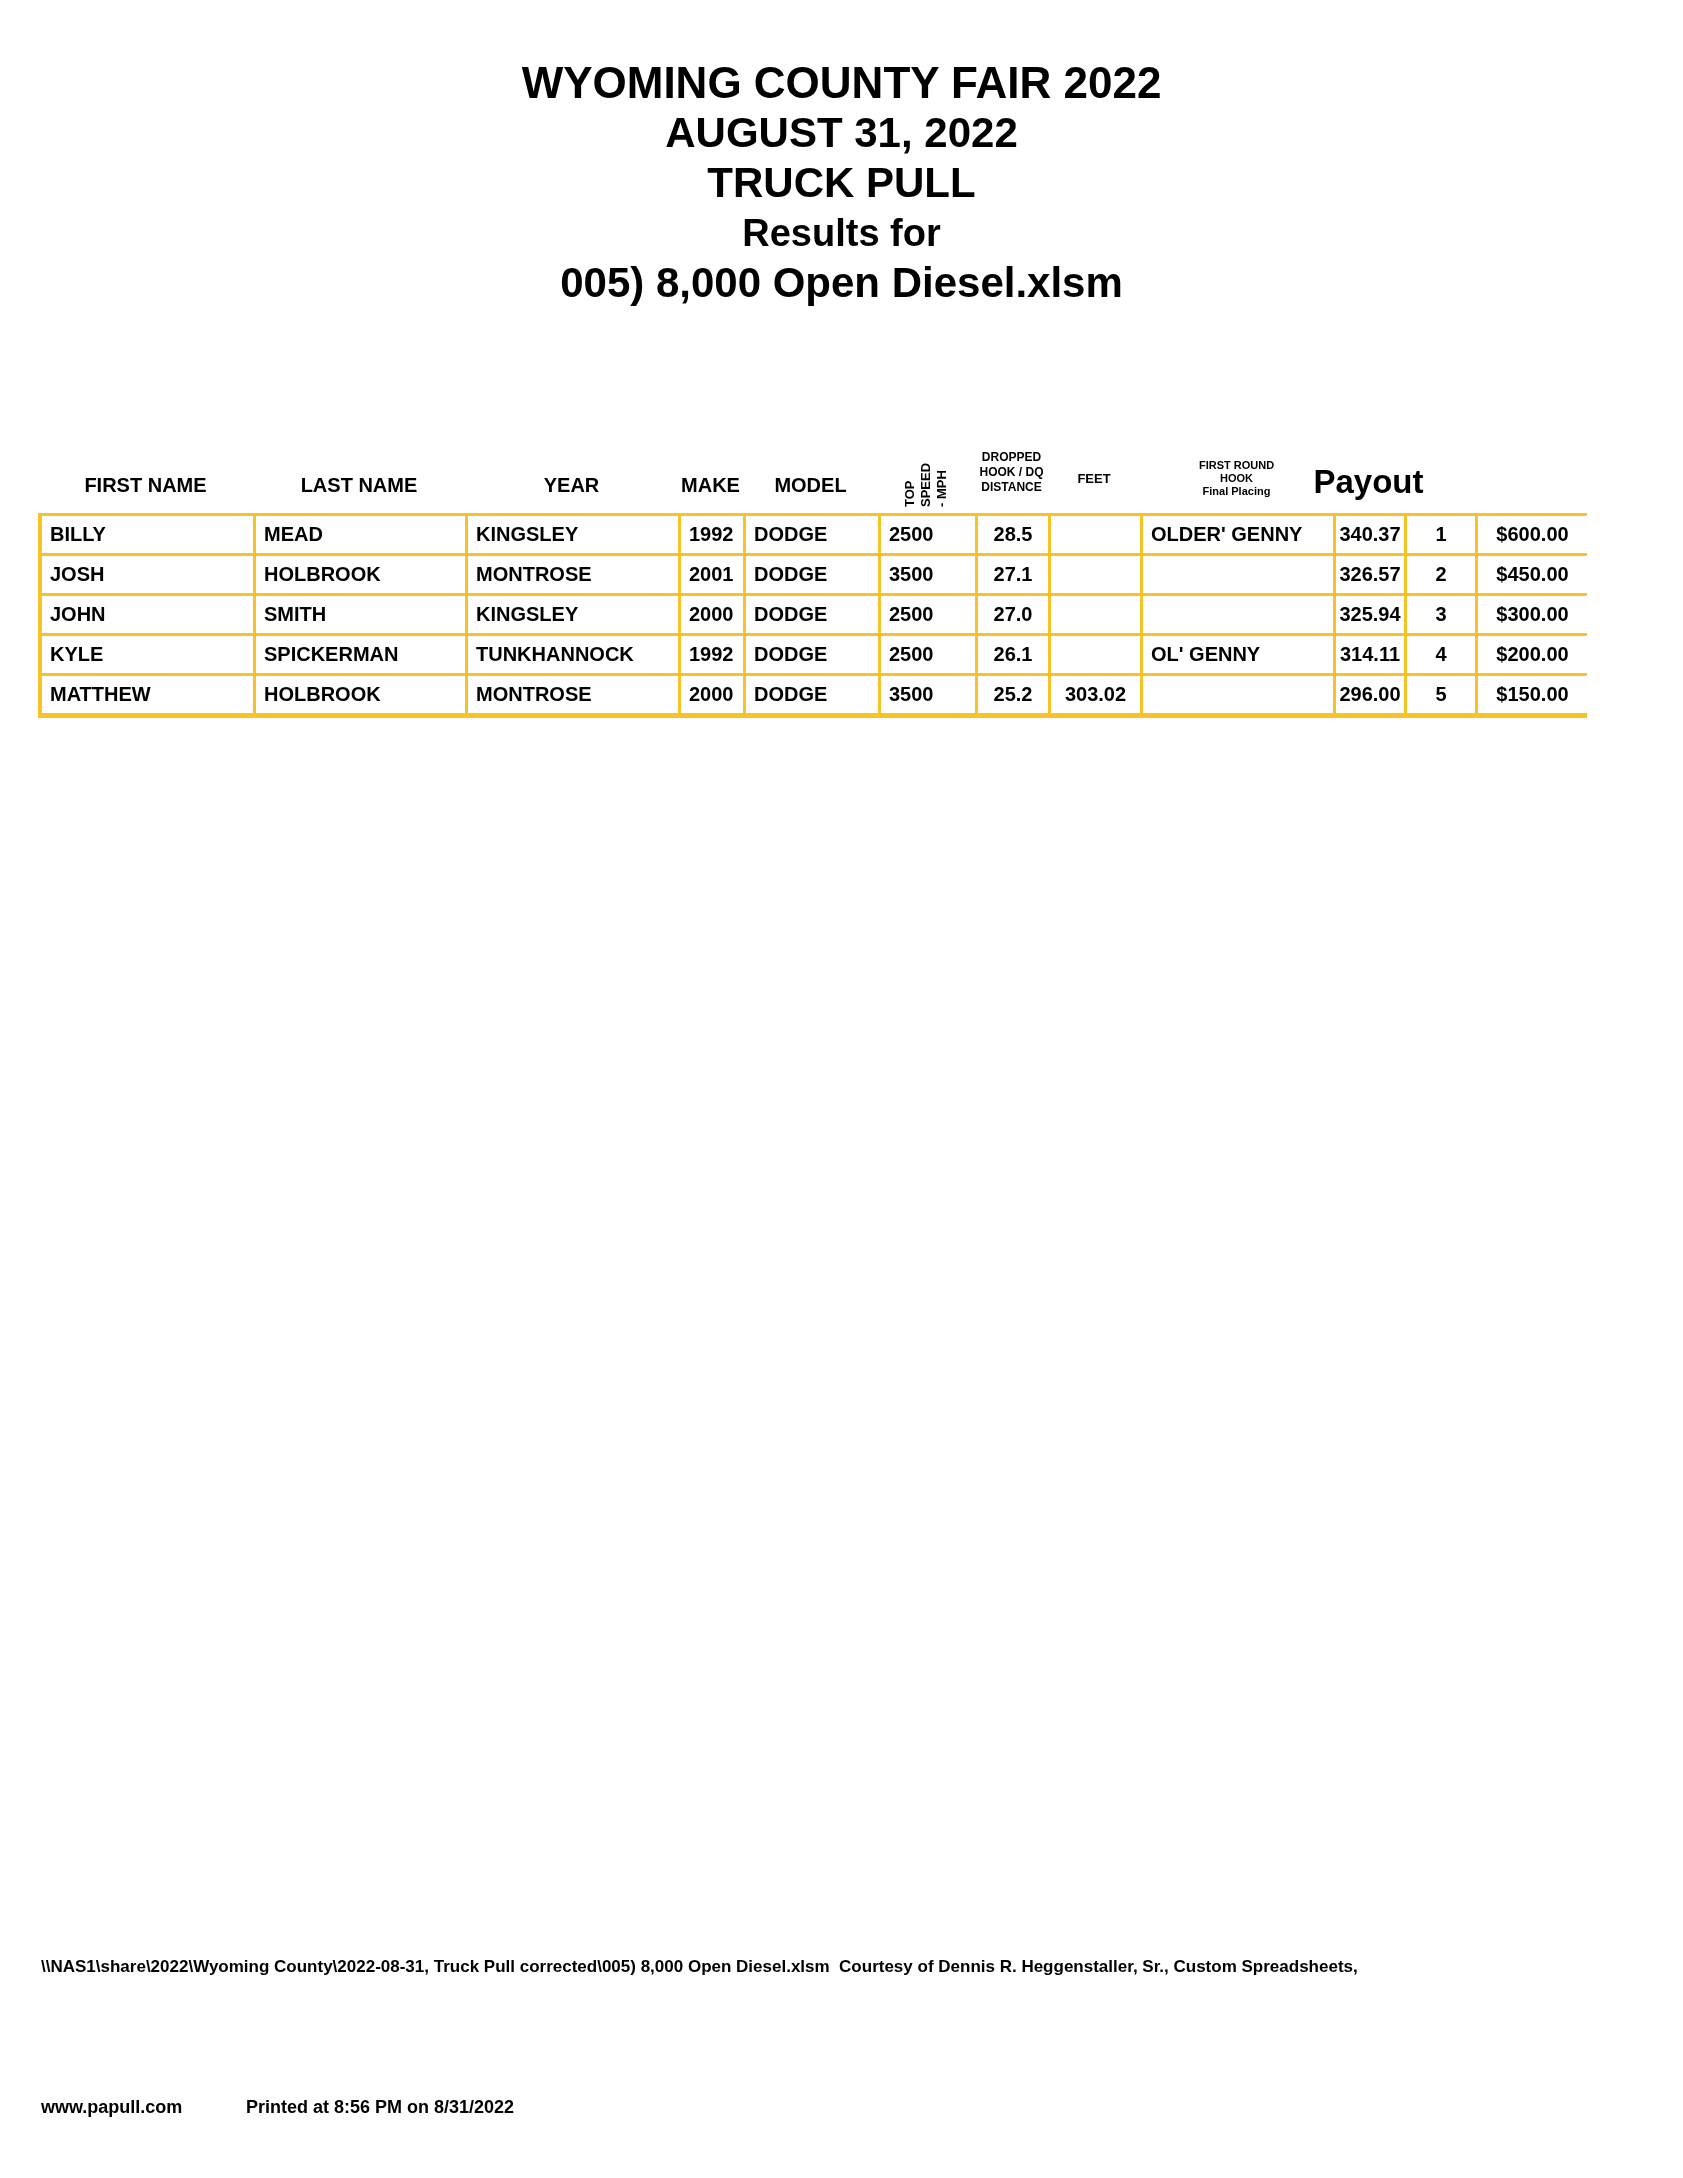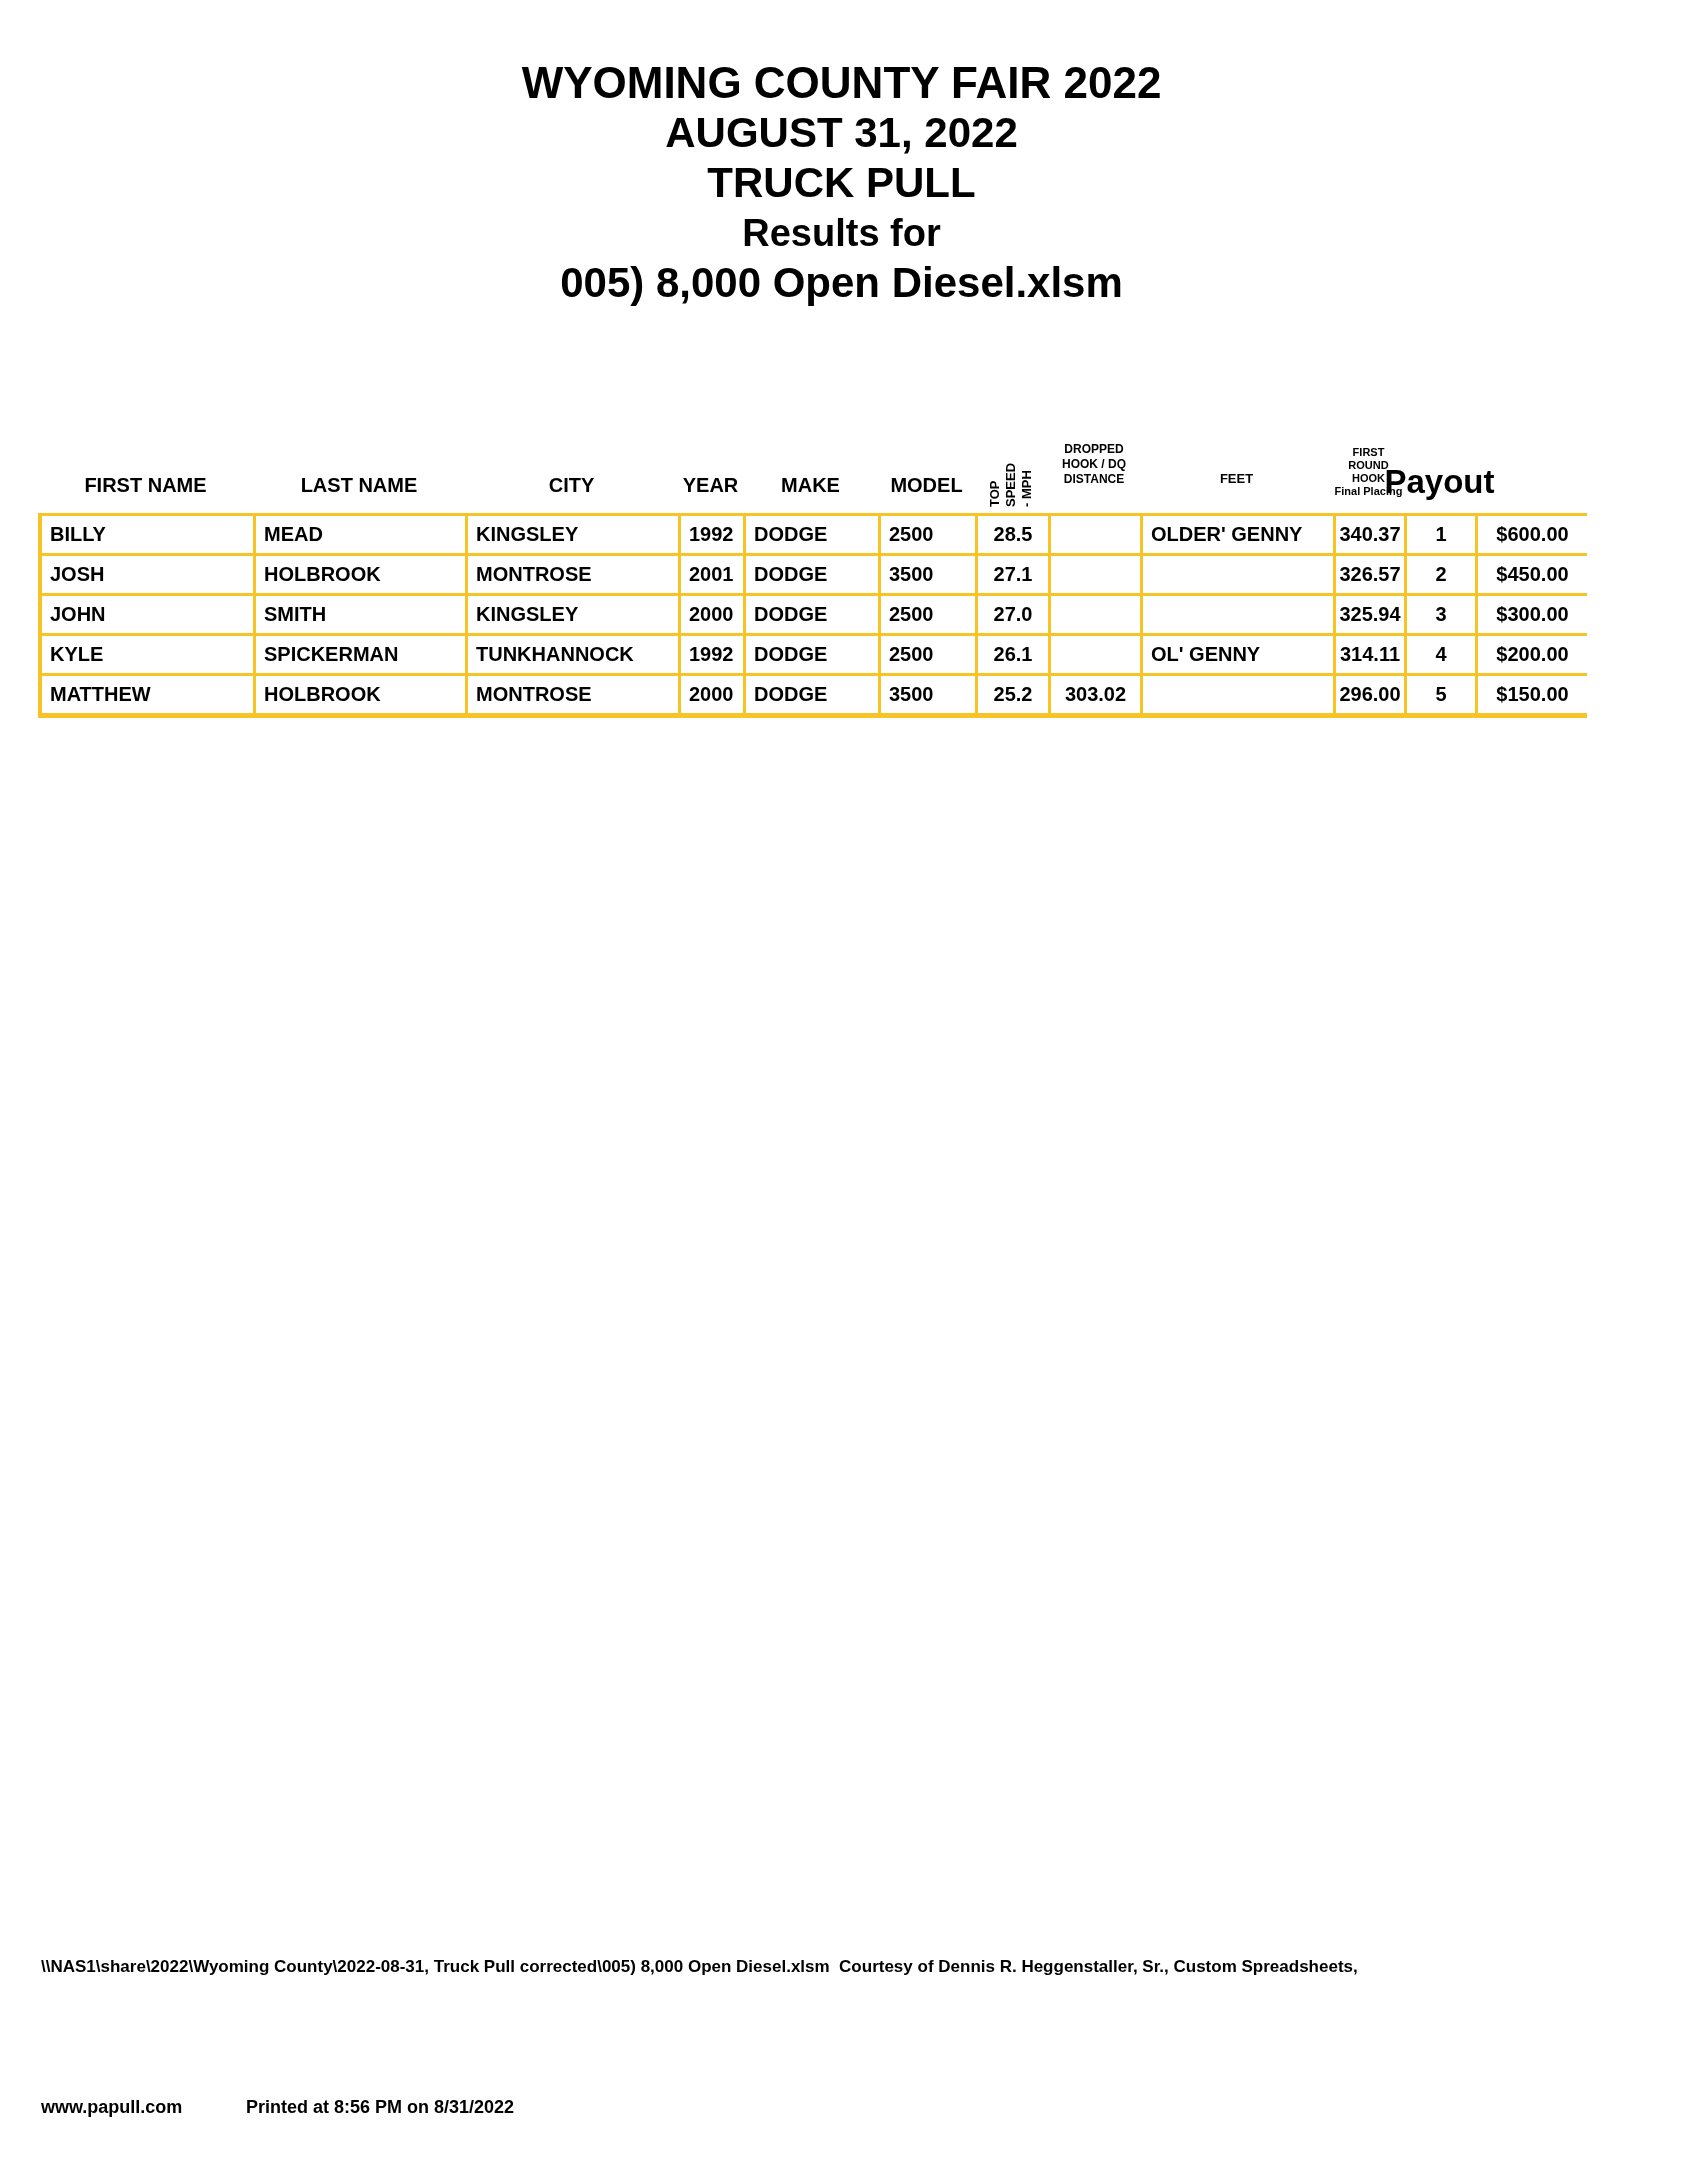--- a/index.html
+++ b/index.html
@@ -23,21 +23,21 @@
   .thead{
     position:absolute;left:38px;top:426px;width:1549px;height:87px;
     display:grid;
     grid-template-columns:215px 212px 213px 65px 135px 97px 73px 92px 193px 71px 71px 112px;
   }
   .hcell{
     display:flex;flex-direction:column;justify-content:flex-end;align-items:center;
     font-weight:bold;text-align:center;
   }
   .h-big{font-size:20px;padding-bottom:16px;}
-  .h-small3{font-size:12px;line-height:15px;padding-bottom:26px;}
+  .h-small3{font-size:12px;line-height:15px;padding-bottom:18px;}
   .h-feet{font-size:13px;padding-bottom:27px;}
   .h-hook{font-size:11px;line-height:13px;padding-bottom:15px;}
   .h-payout{font-size:33px;padding-bottom:12px;}
   .h-rot{justify-content:flex-end;align-items:center;padding-bottom:4px;}
   .vrot{
     transform:rotate(-90deg);
     font-size:13px;line-height:16px;font-weight:bold;text-align:left;white-space:nowrap;
   }
   .vrot span{display:block;}
   
@@ -86,21 +86,20 @@
     <div class="t1">WYOMING COUNTY FAIR 2022</div>
     <div class="t2">AUGUST 31, 2022</div>
     <div class="t3">TRUCK PULL</div>
     <div class="t4">Results for</div>
     <div class="t5">005) 8,000 Open Diesel.xlsm</div>
   </div>
 
   <div class="thead">
     <div class="hcell h-big">FIRST NAME</div>
     <div class="hcell h-big">LAST NAME</div>
-    <div class="hcell h-big">CITY</div>
     <div class="hcell h-big">YEAR</div>
     <div class="hcell h-big">MAKE</div>
     <div class="hcell h-big">MODEL</div>
     <div class="hcell h-rot">
       <div class="vrot">
         <span>TOP</span>
         <span>SPEED</span>
         <span>- MPH</span>
       </div>
     </div>

